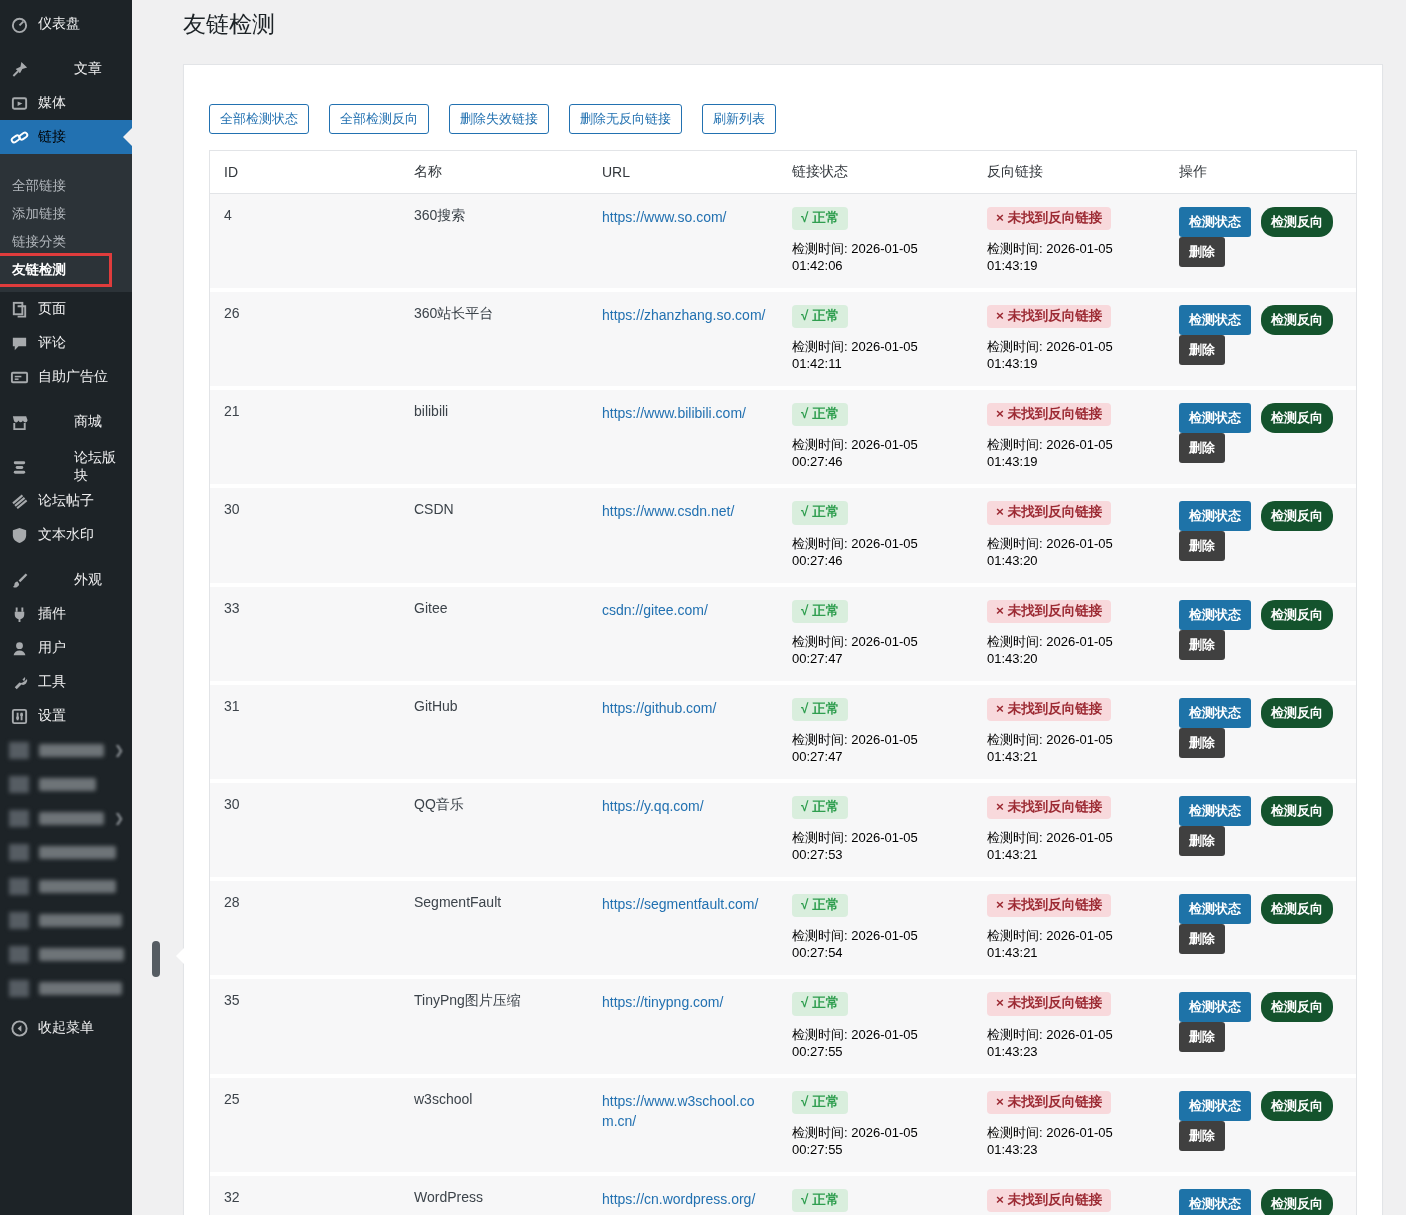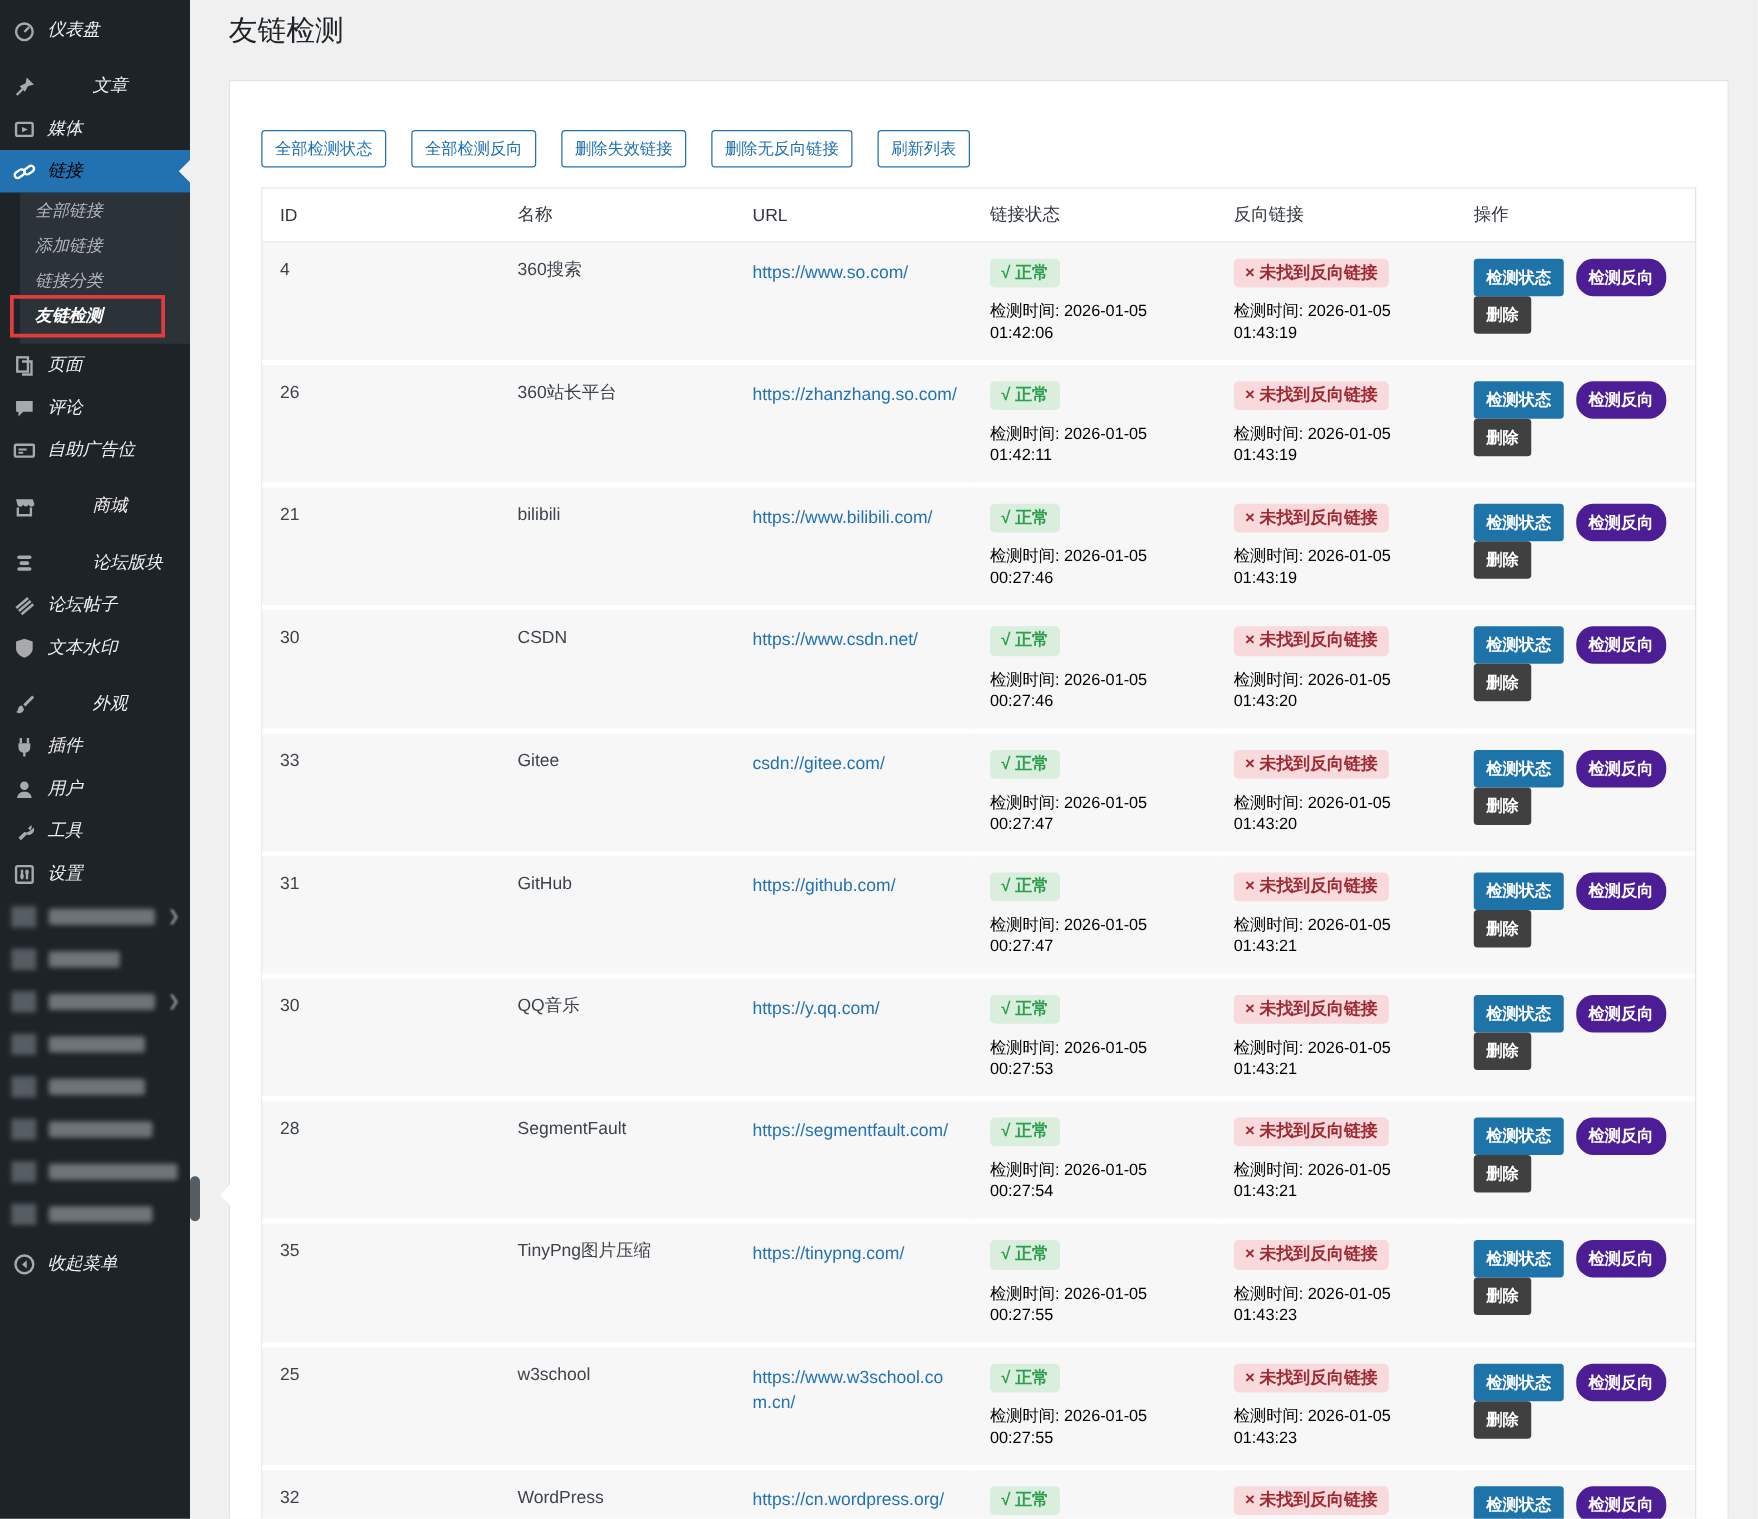--- a/index.html
+++ b/index.html
@@ -1,31 +1,31 @@
 <!DOCTYPE html>
 <html><head>
 <meta charset="utf-8">
 <style>
   * { box-sizing: border-box; }
   html,body { margin:0; padding:0; width:1406px; height:1215px; overflow:hidden;
     font-family:"Liberation Sans","DejaVu Sans",sans-serif; background:#f0f0f1; }
 
   
-  .sidebar { position:fixed; left:0; top:0; width:152px; height:1215px;
-    background:#1d2327; color:#f0f0f1; padding-top:7px; z-index:5;font-style:italic; }
+  .sidebar { position:fixed; left:0; top:0; width:132px; height:1215px;
+    background:#1d2327; color:#f0f0f1; padding-top:7px; z-index:5; }
   .menu-item { position:relative; display:flex; align-items:center; gap:9px;
     padding:8px 8px 8px 9px; font-size:14px; height:34px; cursor:pointer; color:#f0f0f1; }
   .menu-item .mi-icon { width:20px; height:20px; flex:0 0 20px; color:#a7aaad;
     display:flex; align-items:center; justify-content:center; }
   .menu-item.group-start { margin-top:11px;gap:45px; }
   .menu-item.active { background:#2271b1; color:#000000; }
   .menu-item.active .mi-icon { color:#fff; }
   .menu-item.active::after { content:""; position:absolute; right:0; top:50%;
     margin-top:-9px; border:9px solid transparent; border-right-color:#f0f0f1; }
-  .submenu { background:#2c3338; padding:1px 0 8px;margin-left:16px; }
+  .submenu { background:#2c3338; padding:18px 0 8px; }
   .submenu-item { position:relative; padding:5px 12px; font-size:13.5px; height:28px;
     color:#b2b7bc; cursor:pointer; display:flex; align-items:center; }
   .submenu-item.current { color:#fff; font-weight:bold; }
   .annotation-box { position:absolute; left:-8px; right:20px; top:-3px; bottom:-3px;
     border:3px solid #e03c3c; pointer-events:none; }
   .blur-item { display:flex; align-items:center; gap:10px; padding:8px 8px 8px 9px; height:34px; cursor:pointer; }
   .blur-icon { width:20px; height:17px; background:#565d63; filter:blur(2px); flex:0 0 20px; }
   .blur-label { height:13px; background:#6e7478; border-radius:2px; filter:blur(2px); }
   .blur-caret { margin-left:auto; color:#8a8f94; font-size:12px; filter:blur(1px); }
   .collapse-item { margin-top:6px; }
@@ -57,21 +57,21 @@
   td .url-link { color:#2271b1; text-decoration:none; word-break:break-all;
     display:inline-block; max-width:176px; line-height:1.45; cursor:pointer; }
   .badge { display:inline-block; border-radius:4px; padding:3px 9px 4px;
     font-size:13.5px; font-weight:600; line-height:1.2; }
   .badge.ok { background:#d9eedd; color:#2f9e4f; }
   .badge.missing { background:#f8d9dc; color:#9c2a33; }
   .check-time { margin-top:10px; font-size:13px; color:#000000; }
   .act-btn { border:none; border-radius:3px; color:#fff; font-size:13px;
     padding:6px 10px; margin-right:6px; cursor:pointer; font-family:inherit; font-weight:600; }
   .act-btn.blue { background:#1e73a8; }
-  .act-btn.green { background:#4c1d95;border-radius:14px; }
+  .act-btn.green { background:#14532d;border-radius:14px; }
   .act-btn.red { background:#404040; }
 </style>
 </head>
 <body>
 
 <nav class="sidebar">
   <div id="sidebar-menu">
       <div class="menu-item">
         <span class="mi-icon">
           <svg width="19" height="19" viewBox="0 0 20 20" fill="currentColor">

